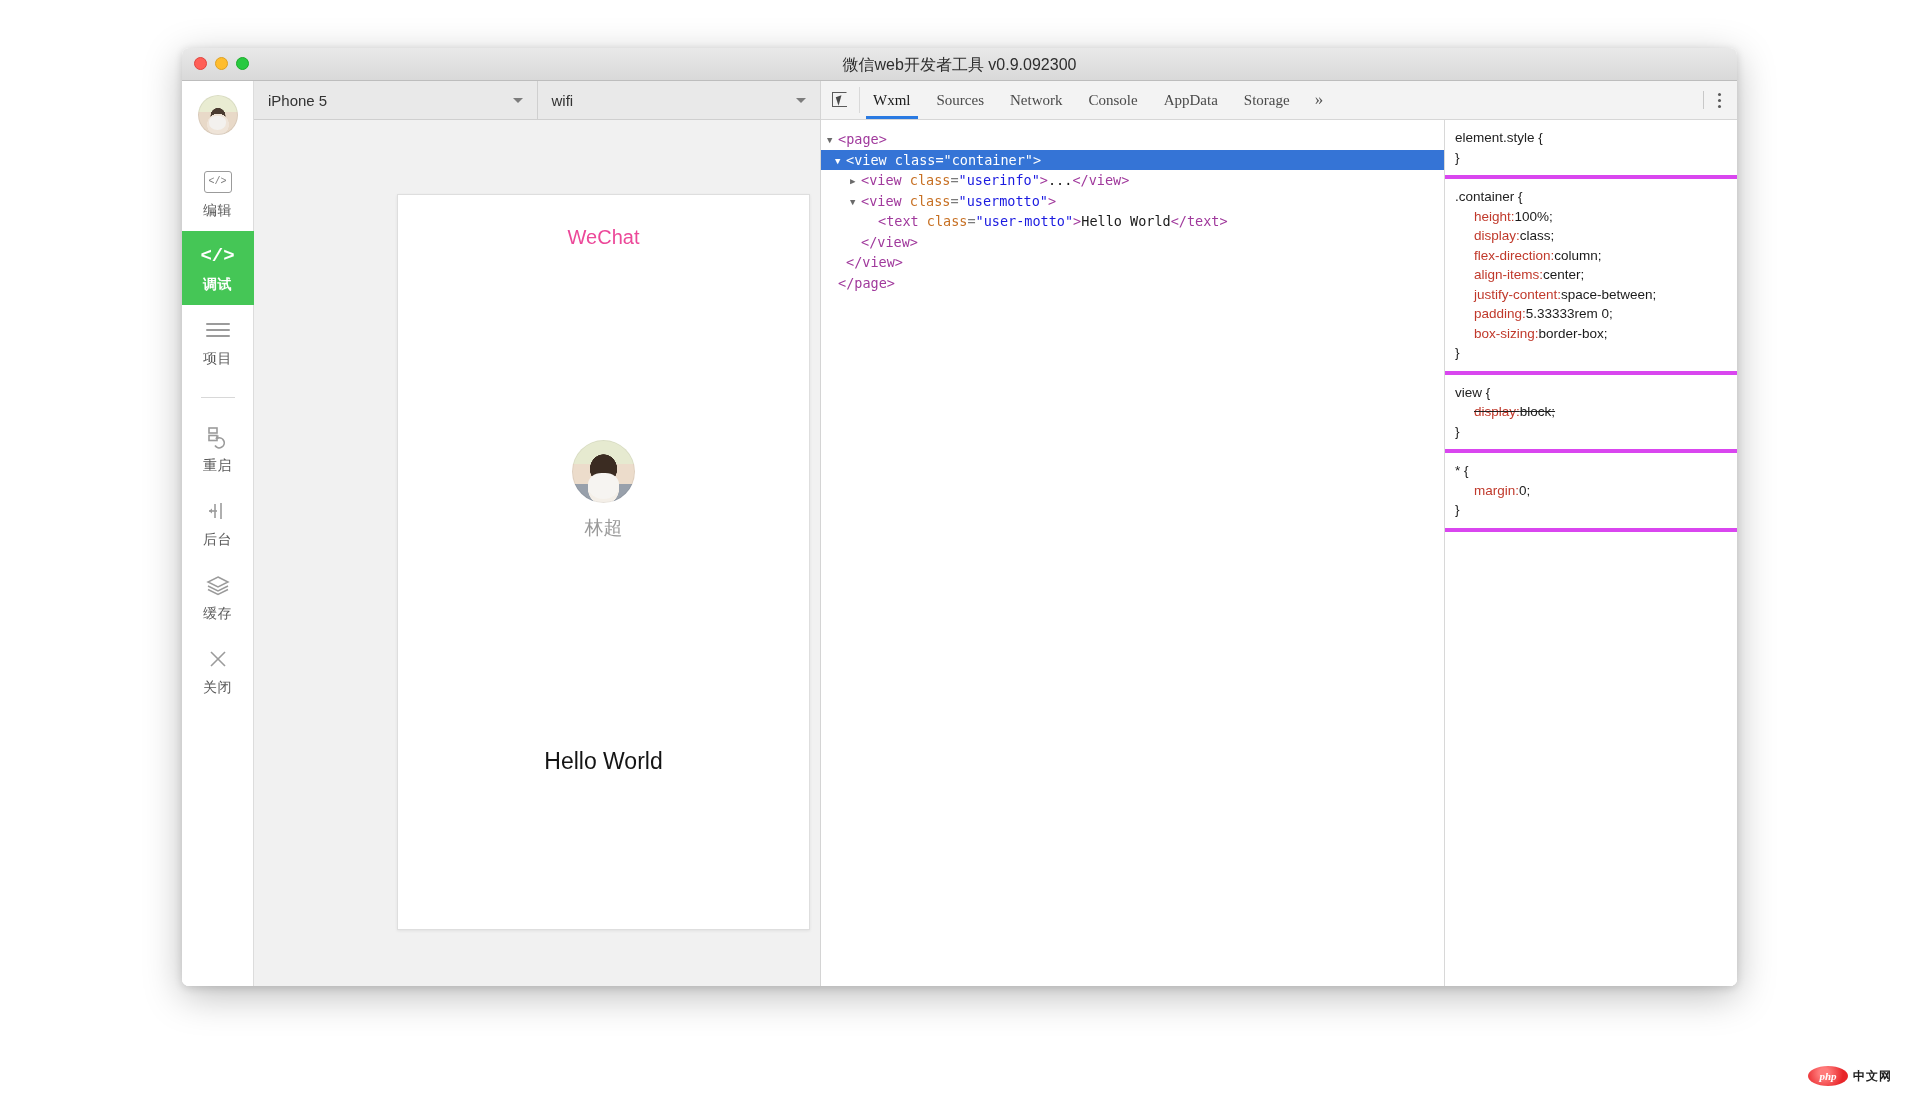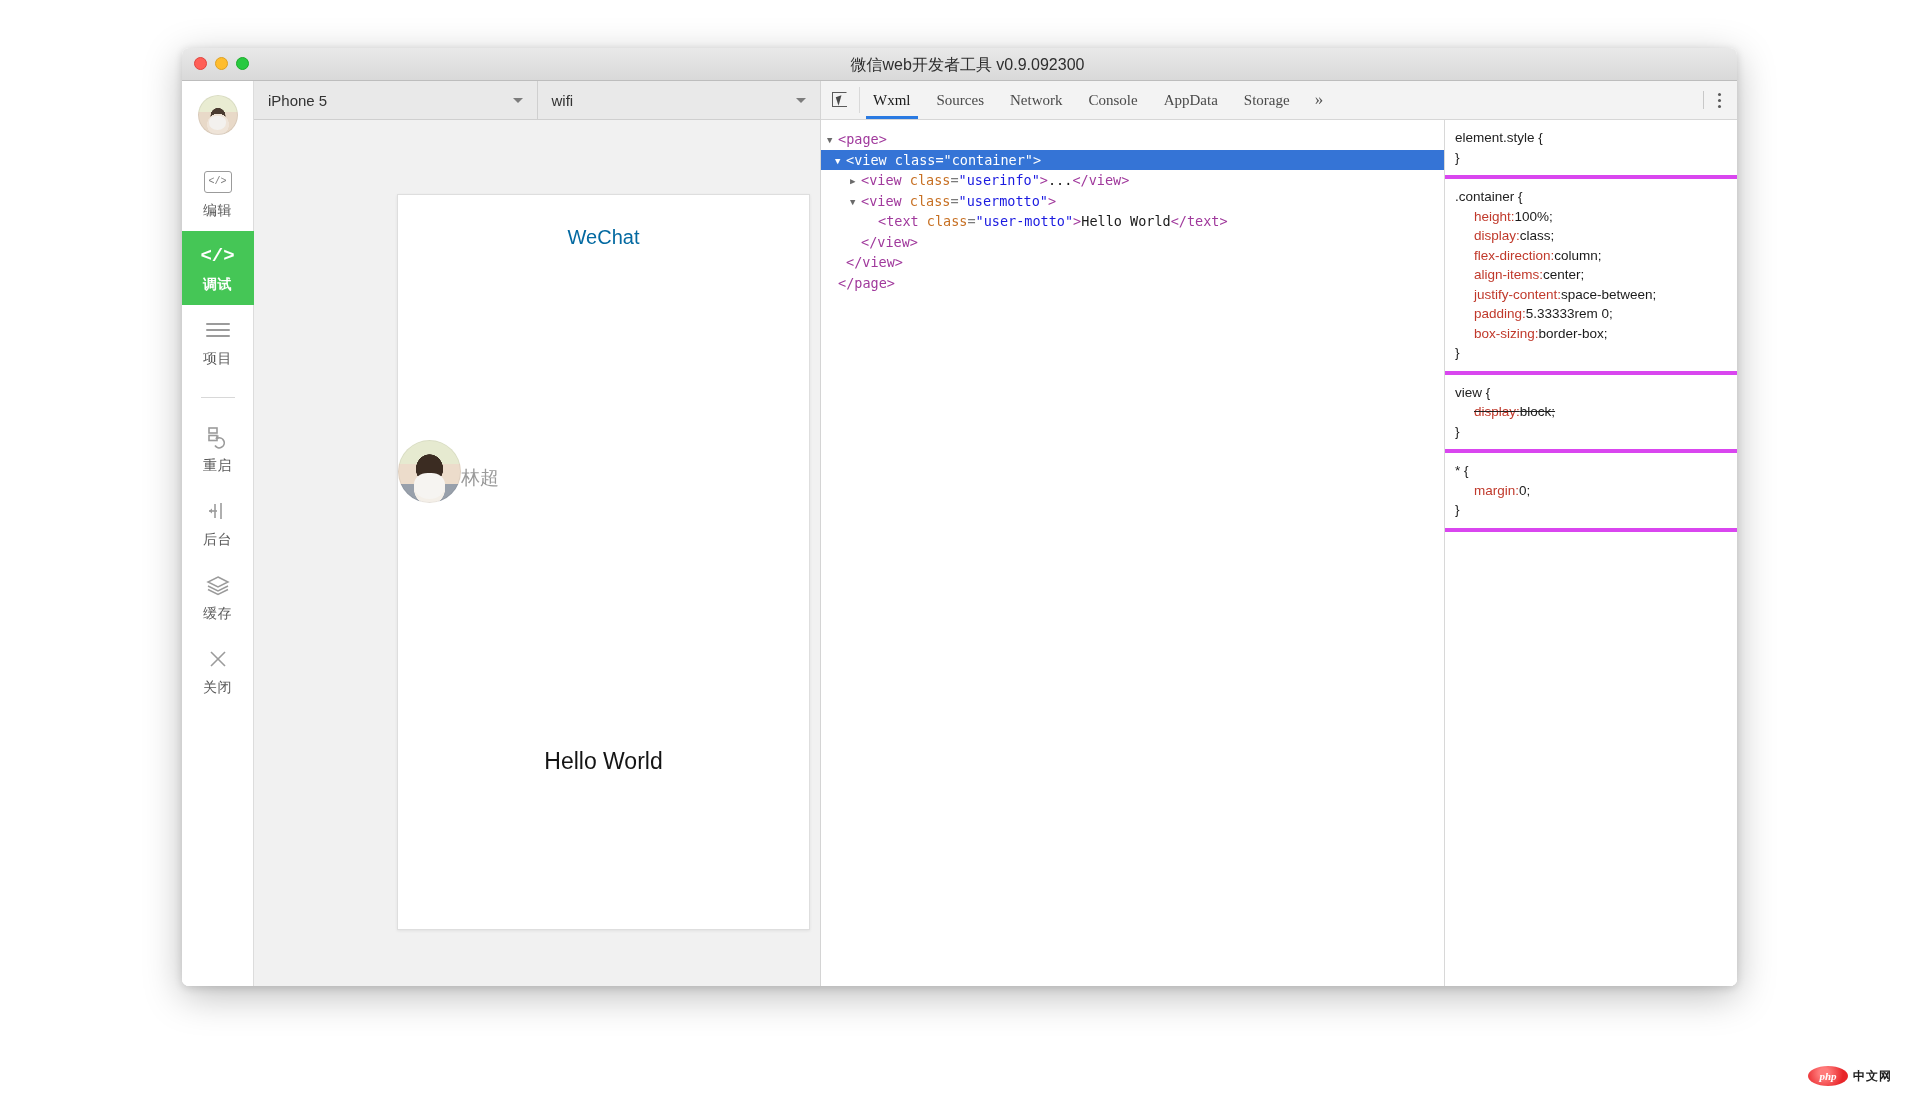--- a/index.html
+++ b/index.html
@@ -31,21 +31,21 @@
     background:linear-gradient(#e9e9e9,#d9d9d9);
     border-bottom:1px solid #bdbdbd;
     box-sizing:border-box;
   }
   .traffic{position:absolute;left:12px;top:9px;display:flex;gap:8px;}
   .light{width:13px;height:13px;border-radius:50%;box-sizing:border-box;}
   .light.red{background:#ff5f57;border:1px solid #e0443e;}
   .light.yellow{background:#ffbd2e;border:1px solid #dea123;}
   .light.green{background:#28c940;border:1px solid #1aab29;}
   .win-title{
-    position:absolute;left:8px;top:0;width:100%;height:33px;
+    position:absolute;left:0;top:0;width:100%;height:33px;
     line-height:33px;text-align:center;
     font-size:16px;color:#2e2e2e;
     font-family:"Liberation Sans","DejaVu Sans",sans-serif;
   }
 
   
   .wbody{position:absolute;left:0;top:33px;right:0;bottom:0;display:flex;background:#fff;}
 
   
   .sidebar{
@@ -121,26 +121,26 @@
     position:absolute;left:143px;top:113px;
     width:413px;height:736px;
     background:#ffffff;
     border:1px solid #dedede;
     box-shadow:0 1px 3px rgba(0,0,0,.07);
     box-sizing:border-box;
     overflow:hidden;
   }
   .ph-title{
     text-align:center;margin-top:31px;
-    font-size:20px;color:#0369a1;
+    font-size:20px;color:#ec4899;
     font-family:"Liberation Sans","DejaVu Sans",sans-serif;
   }
   .ph-userinfo{
     position:absolute;left:0;right:0;top:245px;
-    display:flex;flex-direction:row;align-items:center;
+    display:flex;flex-direction:column;align-items:center;
   }
   .ph-avatar{
     width:63px;height:63px;border-radius:50%;
     background:
       radial-gradient(circle at 50% 78%, #f4efe8 0 26%, rgba(244,239,232,0) 27%),
       radial-gradient(ellipse at 50% 46%, #3b2c22 0 30%, rgba(59,44,34,0) 31%),
       linear-gradient(#e6ead0 0 38%, #ecdccb 38% 70%, #98a0ab 70% 100%);
     position:relative;overflow:hidden;
     box-shadow:inset 0 0 0 1px rgba(0,0,0,.06);
   }

